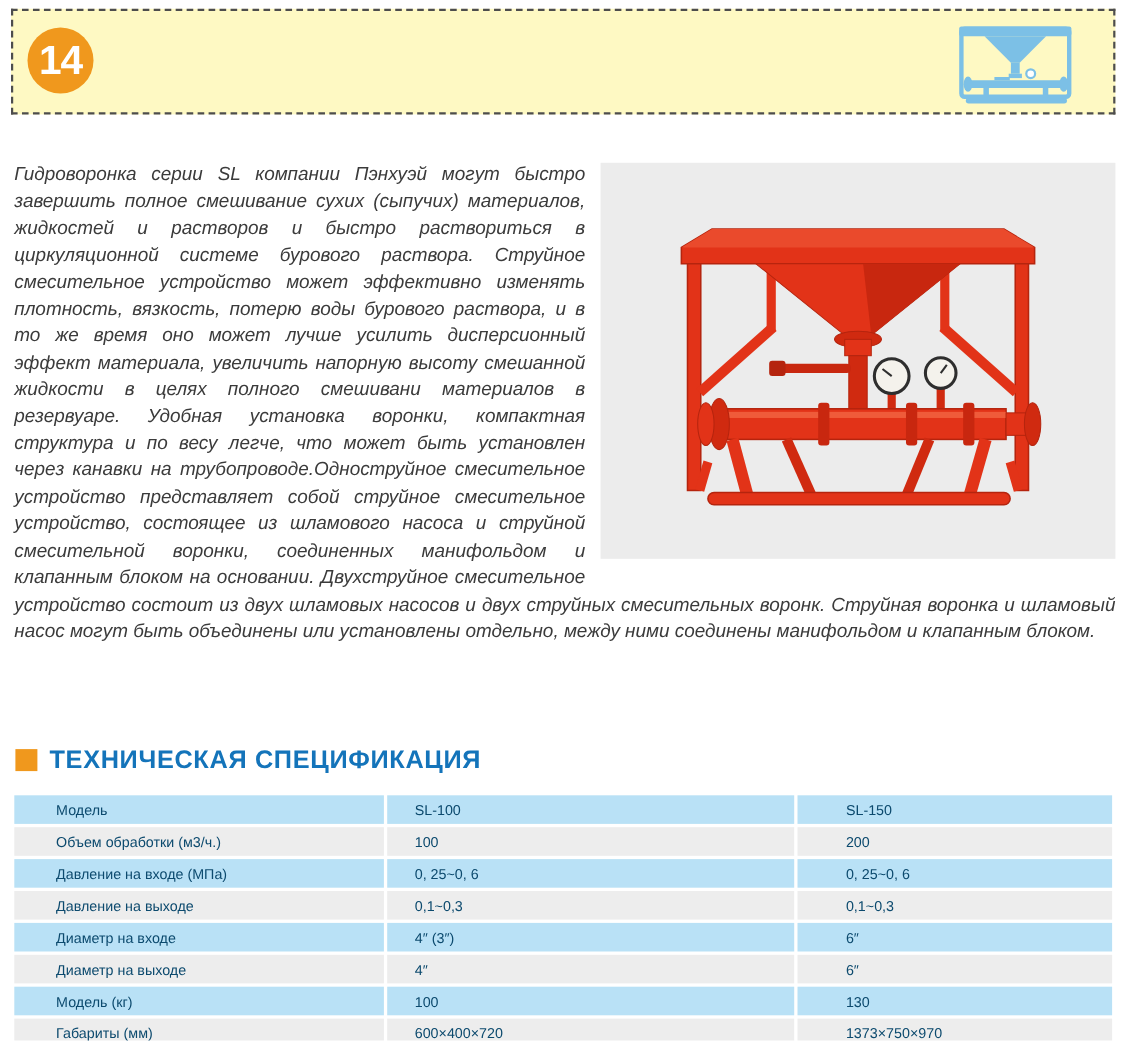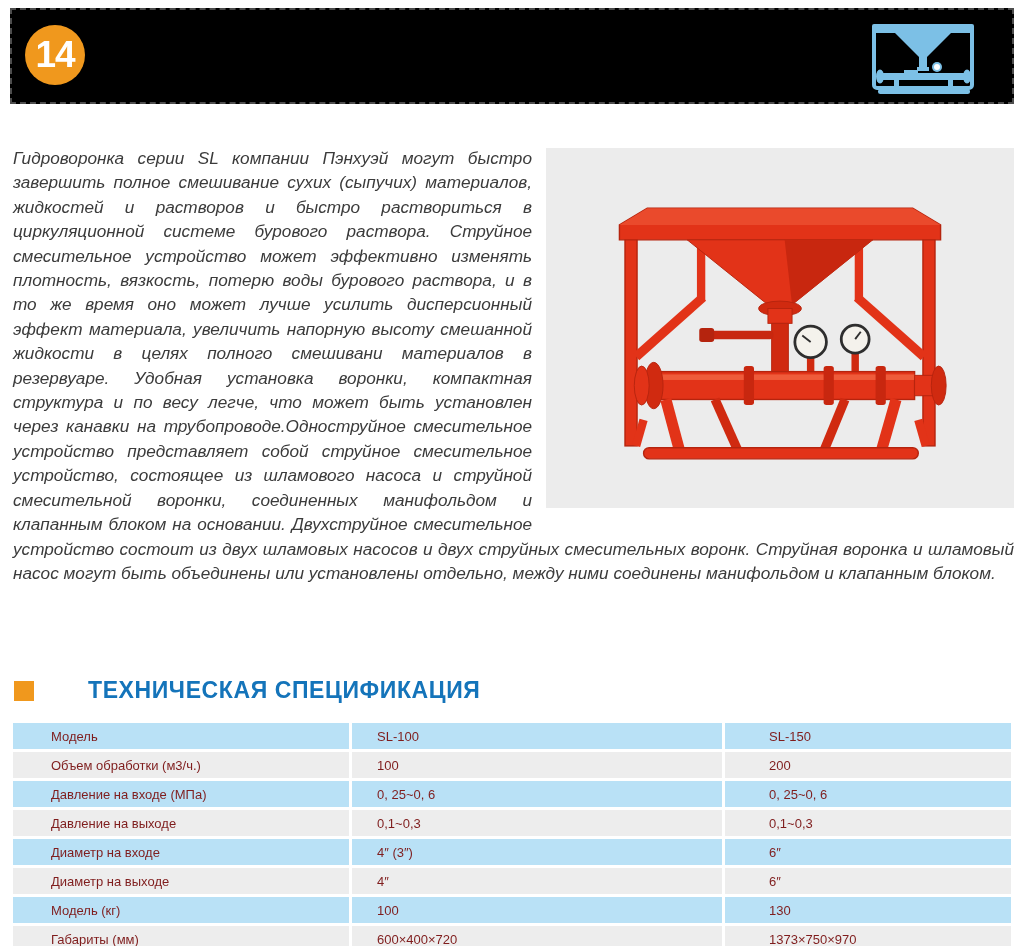--- a/index.html
+++ b/index.html
@@ -1,21 +1,21 @@
 <!DOCTYPE html>
 <html><head>
 <meta charset="utf-8">
 <style>
   html,body{margin:0;padding:0;background:#ffffff;}
   body{width:1024px;height:946px;position:relative;font-family:"Liberation Sans",sans-serif;overflow:hidden;}
 
   
   .header-box{
     position:relative;margin:8px 10px 0 10px;height:96px;box-sizing:border-box;
-    border:2px dashed #4d4d4d;background:#000000;text-decoration:underline;
+    border:2px dashed #4d4d4d;background:#fef9c3;text-decoration:underline;
   }
   .num-circle{
     position:absolute;left:13px;top:15px;width:60px;height:60px;border-radius:50%;
     background:#f0981d;color:#ffffff;font-size:37px;font-weight:bold;
     display:flex;align-items:center;justify-content:center;letter-spacing:-1px;
   }
   .page-title{
     position:absolute;left:106px;top:9px;color:#1474ba;font-weight:bold;
     font-size:35px;line-height:38px;letter-spacing:0.5px;
   }
@@ -35,21 +35,21 @@
   .section-heading{margin:92px 0 0 14px;display:flex;align-items:center;}
   .bullet{width:20px;height:20px;background:#f0981d;margin-right:11px;flex:0 0 auto;}
   .section-title{color:#1474ba;font-weight:bold;font-size:23px;letter-spacing:0.6px;}
 
   
   table.spec{
     margin:16px 10px 0 10px;width:1004px;table-layout:fixed;
     border-collapse:separate;border-spacing:3px;
   }
   table.spec td{
-    height:24px;font-size:13px;color:#7f1d1d;vertical-align:middle;
+    height:24px;font-size:13px;color:#0c4a6e;vertical-align:middle;
     white-space:nowrap;overflow:hidden;
   }
   td.c1{width:297px;padding-left:38px;}
   td.c2{width:344px;padding-left:25px;}
   td.c3{padding-left:44px;}
   tr.blue td{background:#b9e1f6;}
   tr.gray td{background:#ededed;}
 </style>
 </head>
 <body>
@@ -129,21 +129,21 @@
       <path d="M165,258 L190,314" stroke="#d02a10" stroke-width="10" fill="none"></path>
       <path d="M305,258 L282,314" stroke="#d02a10" stroke-width="10" fill="none"></path>
       <rect x="88" y="310" width="296" height="12" rx="6" fill="#e23318" stroke="#b5240e" stroke-width="1.5"></rect>
       <path d="M80,308 L88,280" stroke="#e23318" stroke-width="9" fill="none"></path>
       <path d="M392,308 L384,280" stroke="#e23318" stroke-width="9" fill="none"></path>
     </svg>
   </div>
   <p class="desc">Гидроворонка серии SL компании Пэнхуэй могут быстро завершить полное смешивание сухих (сыпучих) материалов, жидкостей и растворов и быстро раствориться в циркуляционной системе бурового раствора. Струйное смесительное устройство может эффективно изменять плотность, вязкость, потерю воды бурового раствора, и в то же время оно может лучше усилить дисперсионный эффект материала, увеличить напорную высоту смешанной жидкости в целях полного смешивани материалов в резервуаре. Удобная установка воронки, компактная структура и по весу легче, что может быть установлен через канавки на трубопроводе.Одноструйное смесительное устройство представляет собой струйное смесительное устройство, состоящее из шламового насоса и струйной смесительной воронки, соединенных манифольдом и клапанным блоком на основании. Двухструйное смесительное устройство состоит из двух шламовых насосов и двух струйных смесительных воронк. Струйная воронка и шламовый насос могут быть объединены или установлены отдельно, между ними соединены манифольдом и клапанным блоком.</p>
 </div>
 
-<div class="section-heading" style="clear:none;gap:43px;">
+<div class="section-heading" style="clear:none;">
   <span class="bullet"></span>
   <span class="section-title">ТЕХНИЧЕСКАЯ СПЕЦИФИКАЦИЯ</span>
 </div>
 
 <table class="spec">
   <tbody>
     <tr class="blue">
       <td class="c1">Модель</td>
       <td class="c2">SL-100</td>
       <td class="c3">SL-150</td>

